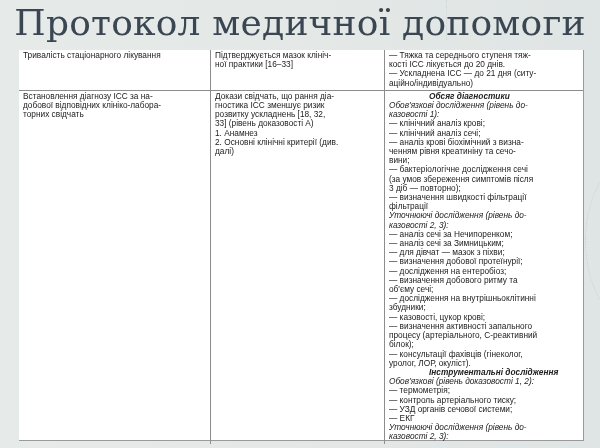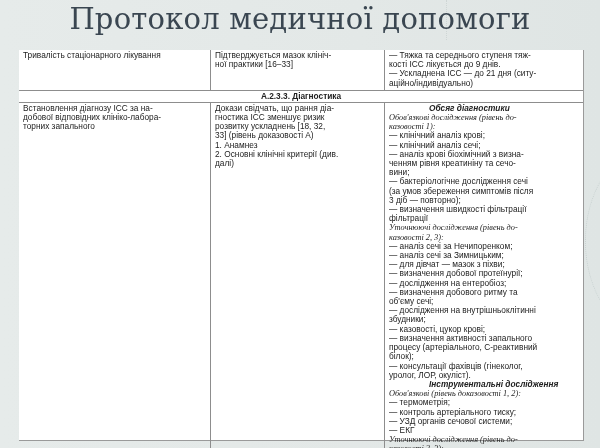--- a/index.html
+++ b/index.html
@@ -11,21 +11,21 @@
   .deco-circle {
     position:absolute; left:585px; top:150px; width:120px; height:180px;
     border:1px dotted #c9d2d1; border-radius:50%;
   }
   .deco-line {
     position:absolute; left:446px; top:0; width:0; height:40px;
     border-left:1px dotted #cfd6d5;
   }
   .slide-title {
     position:absolute; left:0; top:2px; width:600px; text-align:center;
-    font-family: "DejaVu Serif", serif; font-size:29px; color:#3a4651;
+    font-family: "DejaVu Serif", serif; font-size:36px; color:#3a4651;
     letter-spacing:0.2px;
   }
   .doc {
     position:absolute; left:19px; top:50px; width:564px; height:390px;
     background:#ffffff;
     border-bottom:1px solid #9a9a9a; border-right:1px solid #9a9a9a;
   }
   table {
     border-collapse:collapse; width:100%; table-layout:fixed;
     font-size:8.3px; line-height:9.2px; color:#222;
@@ -34,21 +34,21 @@
   .c1 { width:183px; border-right:1px solid #8d8d8d; }
   .c2 { width:165px; border-right:1px solid #8d8d8d; }
   .c3 { }
   .row1 td { height:31px; border-bottom:1px solid #8d8d8d; }
   .section td {
     text-align:center; font-weight:bold; height:10px; padding:1px 4px 0 4px;
     border-bottom:1px solid #8d8d8d;
   }
   .row2 td { height:340px; }
   .line { display:block; }
-  .it { font-style:italic;font-family:Liberation Serif, serif; }
+  .it { font-style:italic; }
   .bi { font-style:italic; font-weight:bold;margin-left:40px; }
 </style>
 </head>
 <body>
 
 <div class="deco-line"></div>
 <div class="deco-circle"></div>
 
 <div class="slide-title">Протокол медичної допомоги</div>
 
@@ -58,33 +58,30 @@
         <tr class="row1">
       <td class="c1">
         <span>Тривалість стаціонарного лікування</span>
       </td>
       <td class="c2">
         <span class="line">Підтверджується мазок клініч-</span>
         <span class="line">ної практики [16–33]</span>
       </td>
       <td class="c3">
         <span class="line">— Тяжка та середнього ступеня тяж-</span>
-        <span class="line">кості ІСС лікується до 9 днів.</span>
+        <span class="line">кості ІСС лікується до 20 днів.</span>
         <span class="line">— Ускладнена ІСС — до 21 дня (ситу-</span>
         <span class="line">аційно/індивідуально)</span>
       </td>
-    </tr>
-    <tr class="section">
-      <td colspan="3">А.2.3.3. Діагностика</td>
     </tr>
     <tr class="row2">
       <td class="c1">
         <span class="line">Встановлення діагнозу ІСС за на-</span>
         <span class="line">добової відповідних клініко-лабора-</span>
-        <span class="line">торних запального</span>
+        <span class="line">торних свідчать</span>
       </td>
       <td class="c2">
         <span class="line">Докази свідчать, що рання діа-</span>
         <span class="line">гностика ІСС зменшує ризик</span>
         <span class="line">розвитку ускладнень  [18, 32,</span>
         <span class="line">33] (рівень доказовості А)</span>
         <span class="line">1. Анамнез</span>
         <span class="line">2. Основні клінічні критерії (див.</span>
         <span class="line">далі)</span>
       </td>

